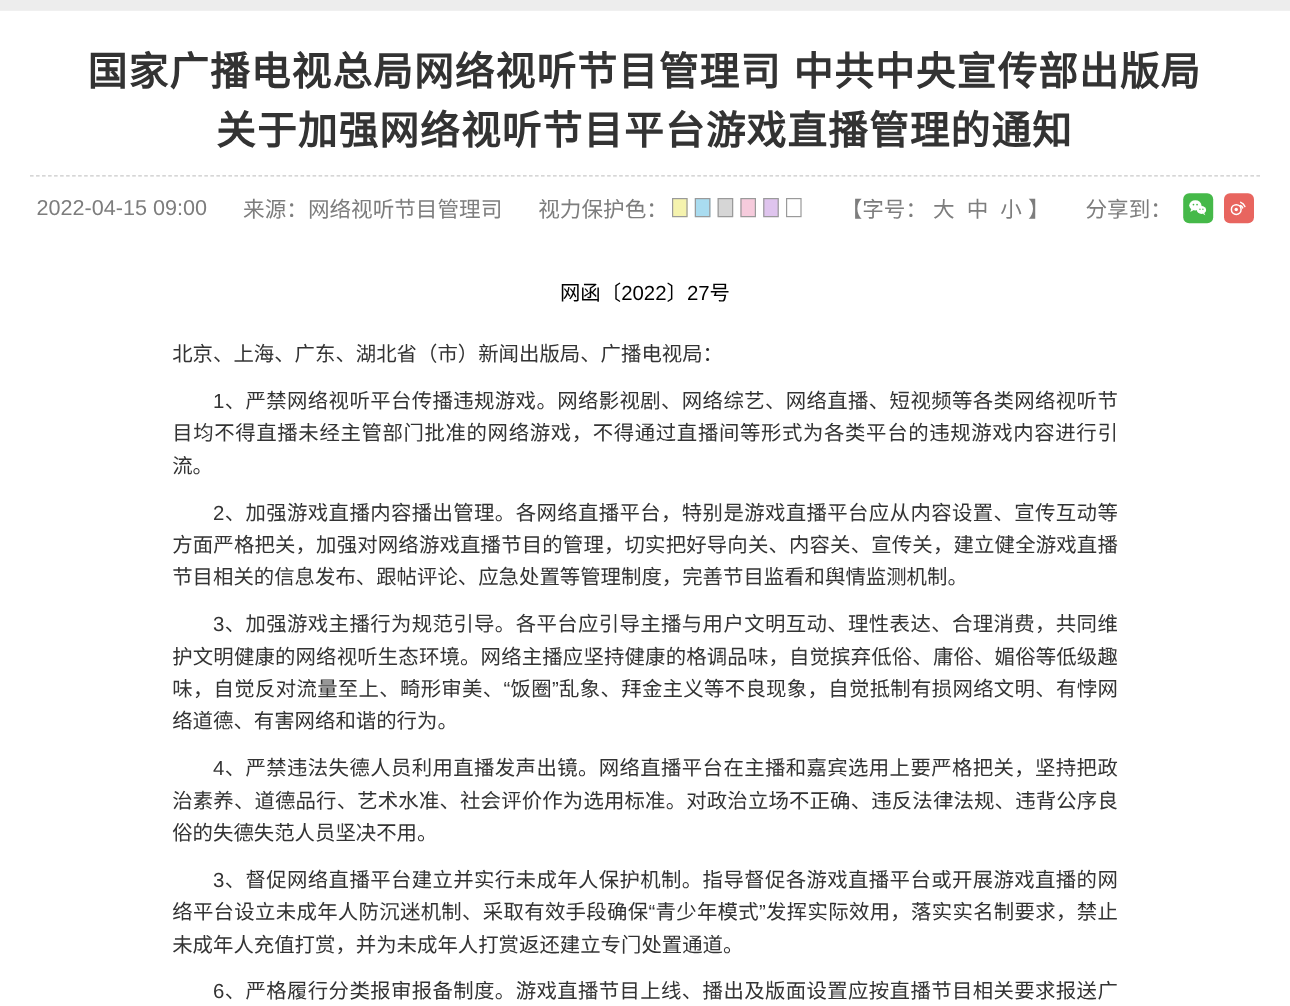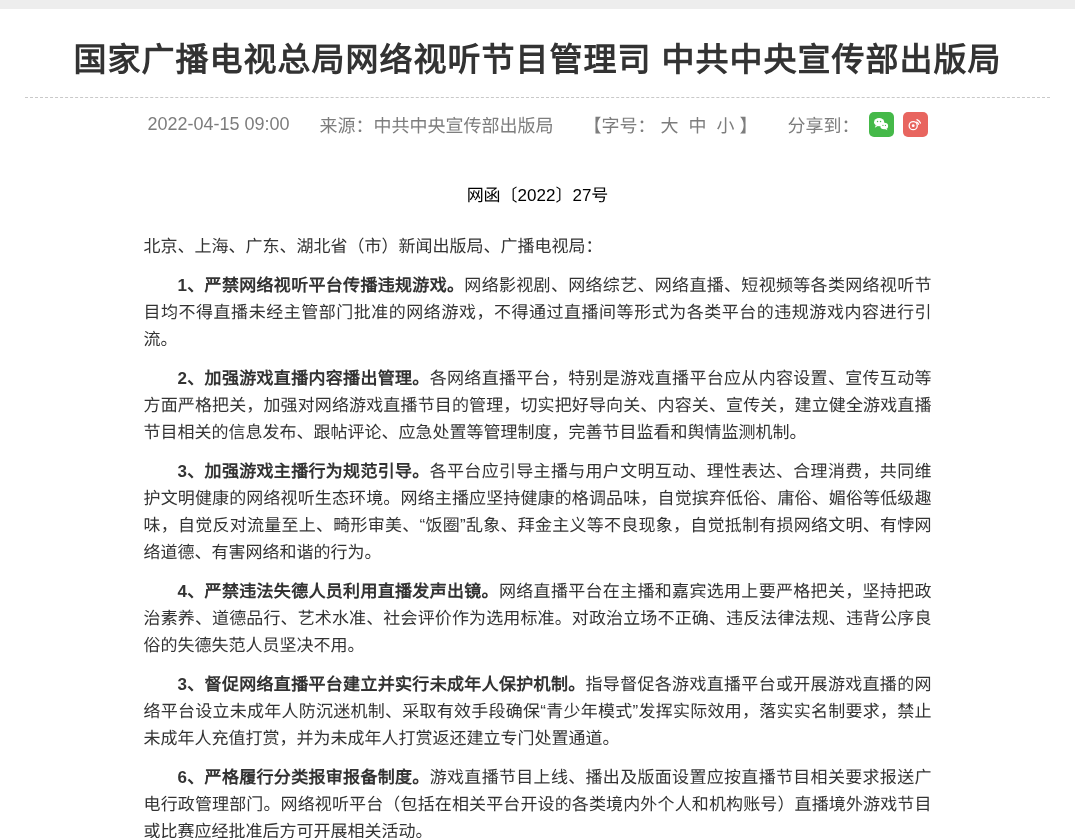--- a/index.html
+++ b/index.html
@@ -84,42 +84,52 @@
   .body-text {
     width: 812px;
     margin: 27px auto 0;
     font-size: 17px;
     line-height: 27px;
     color: #333333;
     text-align: justify;
   }
   .body-text p { margin: 12px; }
   .indent { text-indent: 2em; }
-  .body-text b { font-weight: 700; }
+  .body-text b { font-weight: 400; }
 </style>
 </head>
 <body>
 
 <div class="page">
   <div class="top-strip"></div>
 
   <h1 class="title">
     <span class="t-line">国家广播电视总局网络视听节目管理司 中共中央宣传部出版局</span>
+    <span class="t-line">关于加强网络视听节目平台游戏直播管理的通知</span>
   </h1>
 
   <div class="divider"></div>
 
   <div class="meta-bar">
     <span class="meta-group">2022-04-15 09:00</span>
 
     <span class="meta-group">
       <span>来源：</span>
-      <span>中共中央宣传部出版局</span>
+      <span>网络视听节目管理司</span>
     </span>
 
+    <span class="meta-group">
+      <span>视力保护色：</span>
+      <span class="swatch" style="background-color:#F5F3AE"></span>
+      <span class="swatch" style="background-color:#A9DCF0"></span>
+      <span class="swatch" style="background-color:#D6D6D6"></span>
+      <span class="swatch" style="background-color:#F6CBDC"></span>
+      <span class="swatch" style="background-color:#DFC4EE"></span>
+      <span class="swatch" style="background-color:#FFFFFF"></span>
+    </span>
 
     <span class="meta-group">
       <span>【字号：</span>
       <a class="fs-opt">大</a>
       <a class="fs-opt">中</a>
       <a class="fs-opt">小</a>
       <span>】</span>
     </span>
 
     <span class="meta-group">

